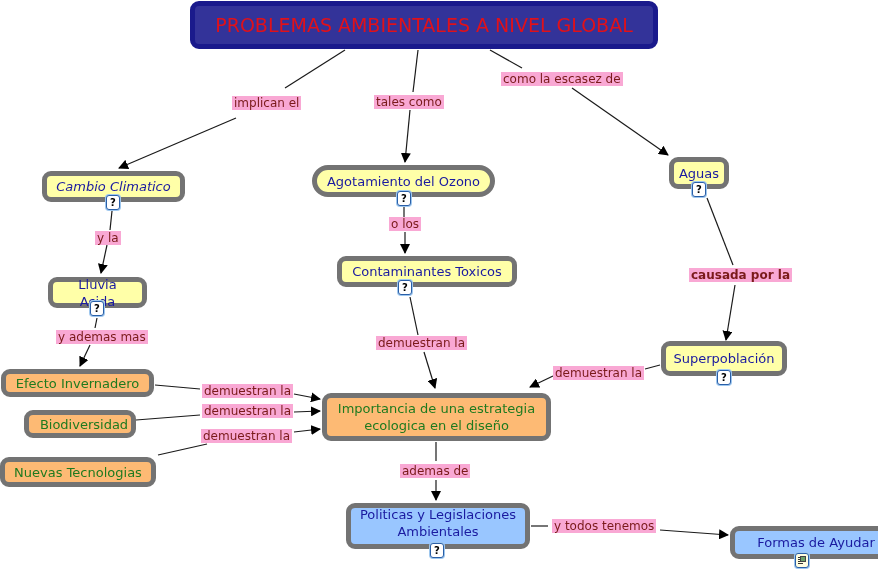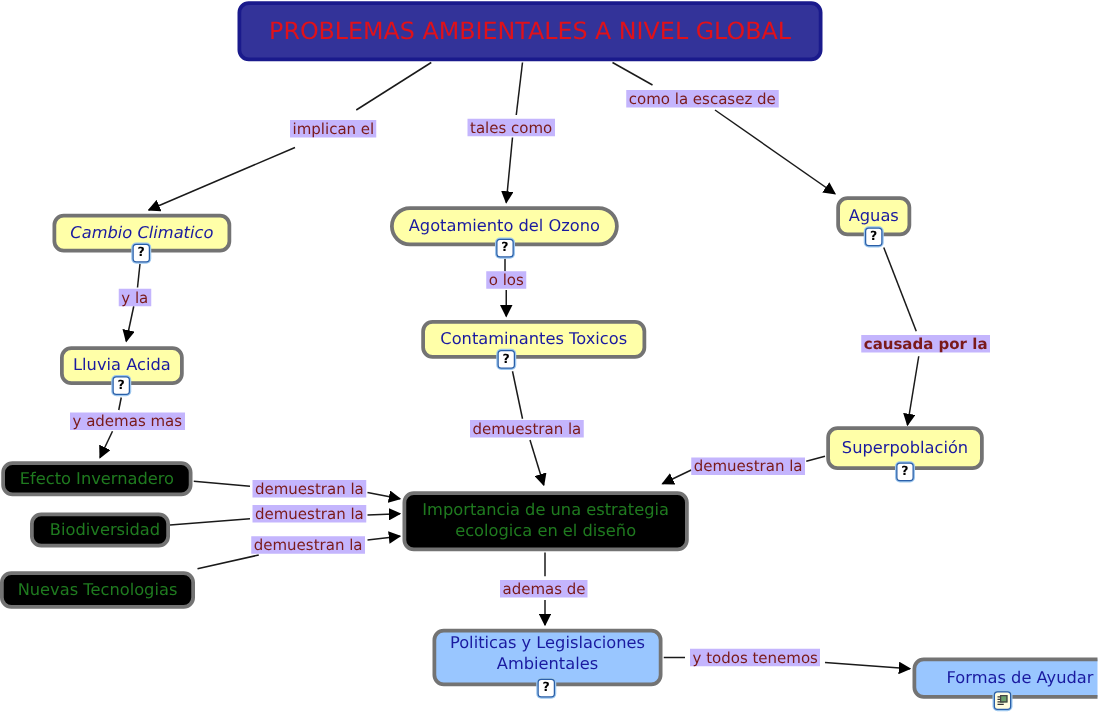--- a/index.html
+++ b/index.html
@@ -1,27 +1,27 @@
 <!DOCTYPE html>
 <html><head>
 <meta charset="utf-8">
 <style>
   html, body { margin: 0; padding: 0; background: #ffffff; }
   body { width: 878px; height: 572px; position: relative; overflow: hidden;
          font-family: "DejaVu Sans", sans-serif; }
   #edges { position: absolute; left: 0; top: 0; width: 878px; height: 572px; }
-  .node { position: absolute; box-sizing: border-box; border: 3px solid #737373;
+  .node { position: absolute; box-sizing: border-box; border: 5px solid #737373;
           border-radius: 9px; display: flex; align-items: center; justify-content: center;
           text-align: center; font-size: 13px; line-height: 17px; padding: 0 6px; }
   .n-yellow { background: #ffffa8; color: #1a1aa0; }
-  .n-green  { background: #000000; color: #1f7a1f; }
+  .n-green  { background: #fdba74; color: #1f7a1f; }
   .n-blue   { background: #99c6ff; color: #1a1aa0; }
   .n-title  { background: #333399; color: #e0111a; font-size: 19px; border-color: #1a1a8c; }
   .italic { font-style: italic; }
-  .label { position: absolute; font-size: 12px; color: #7a1a1a; background: #c4b5fd;
+  .label { position: absolute; font-size: 12px; color: #7a1a1a; background: #f9a8d4;
            padding: 0 2px; white-space: nowrap; line-height: 14px; }
   .icon { position: absolute; width: 14px; height: 15px; box-sizing: border-box;
           border: 1px solid #2a5fa8; border-radius: 3px; background: #ffffff;
           font-size: 10px; font-weight: bold; line-height: 13px; text-align: center; color: #000;
           box-shadow: 0 0 0 1px #9ec7ee; }
   .icon-img { background: #fffde0; }
   .icon-img::before { content: ""; position: absolute; left: 2px; top: 3px; width: 5px; height: 1px;
           background: #333; box-shadow: 0 2px 0 #333, 0 4px 0 #333, 0 6px 0 #333; }
   .icon-img::after { content: ""; position: absolute; right: 2px; top: 2px; width: 4px; height: 4px;
           background: #6aa06a; border: 1px solid #444; }

